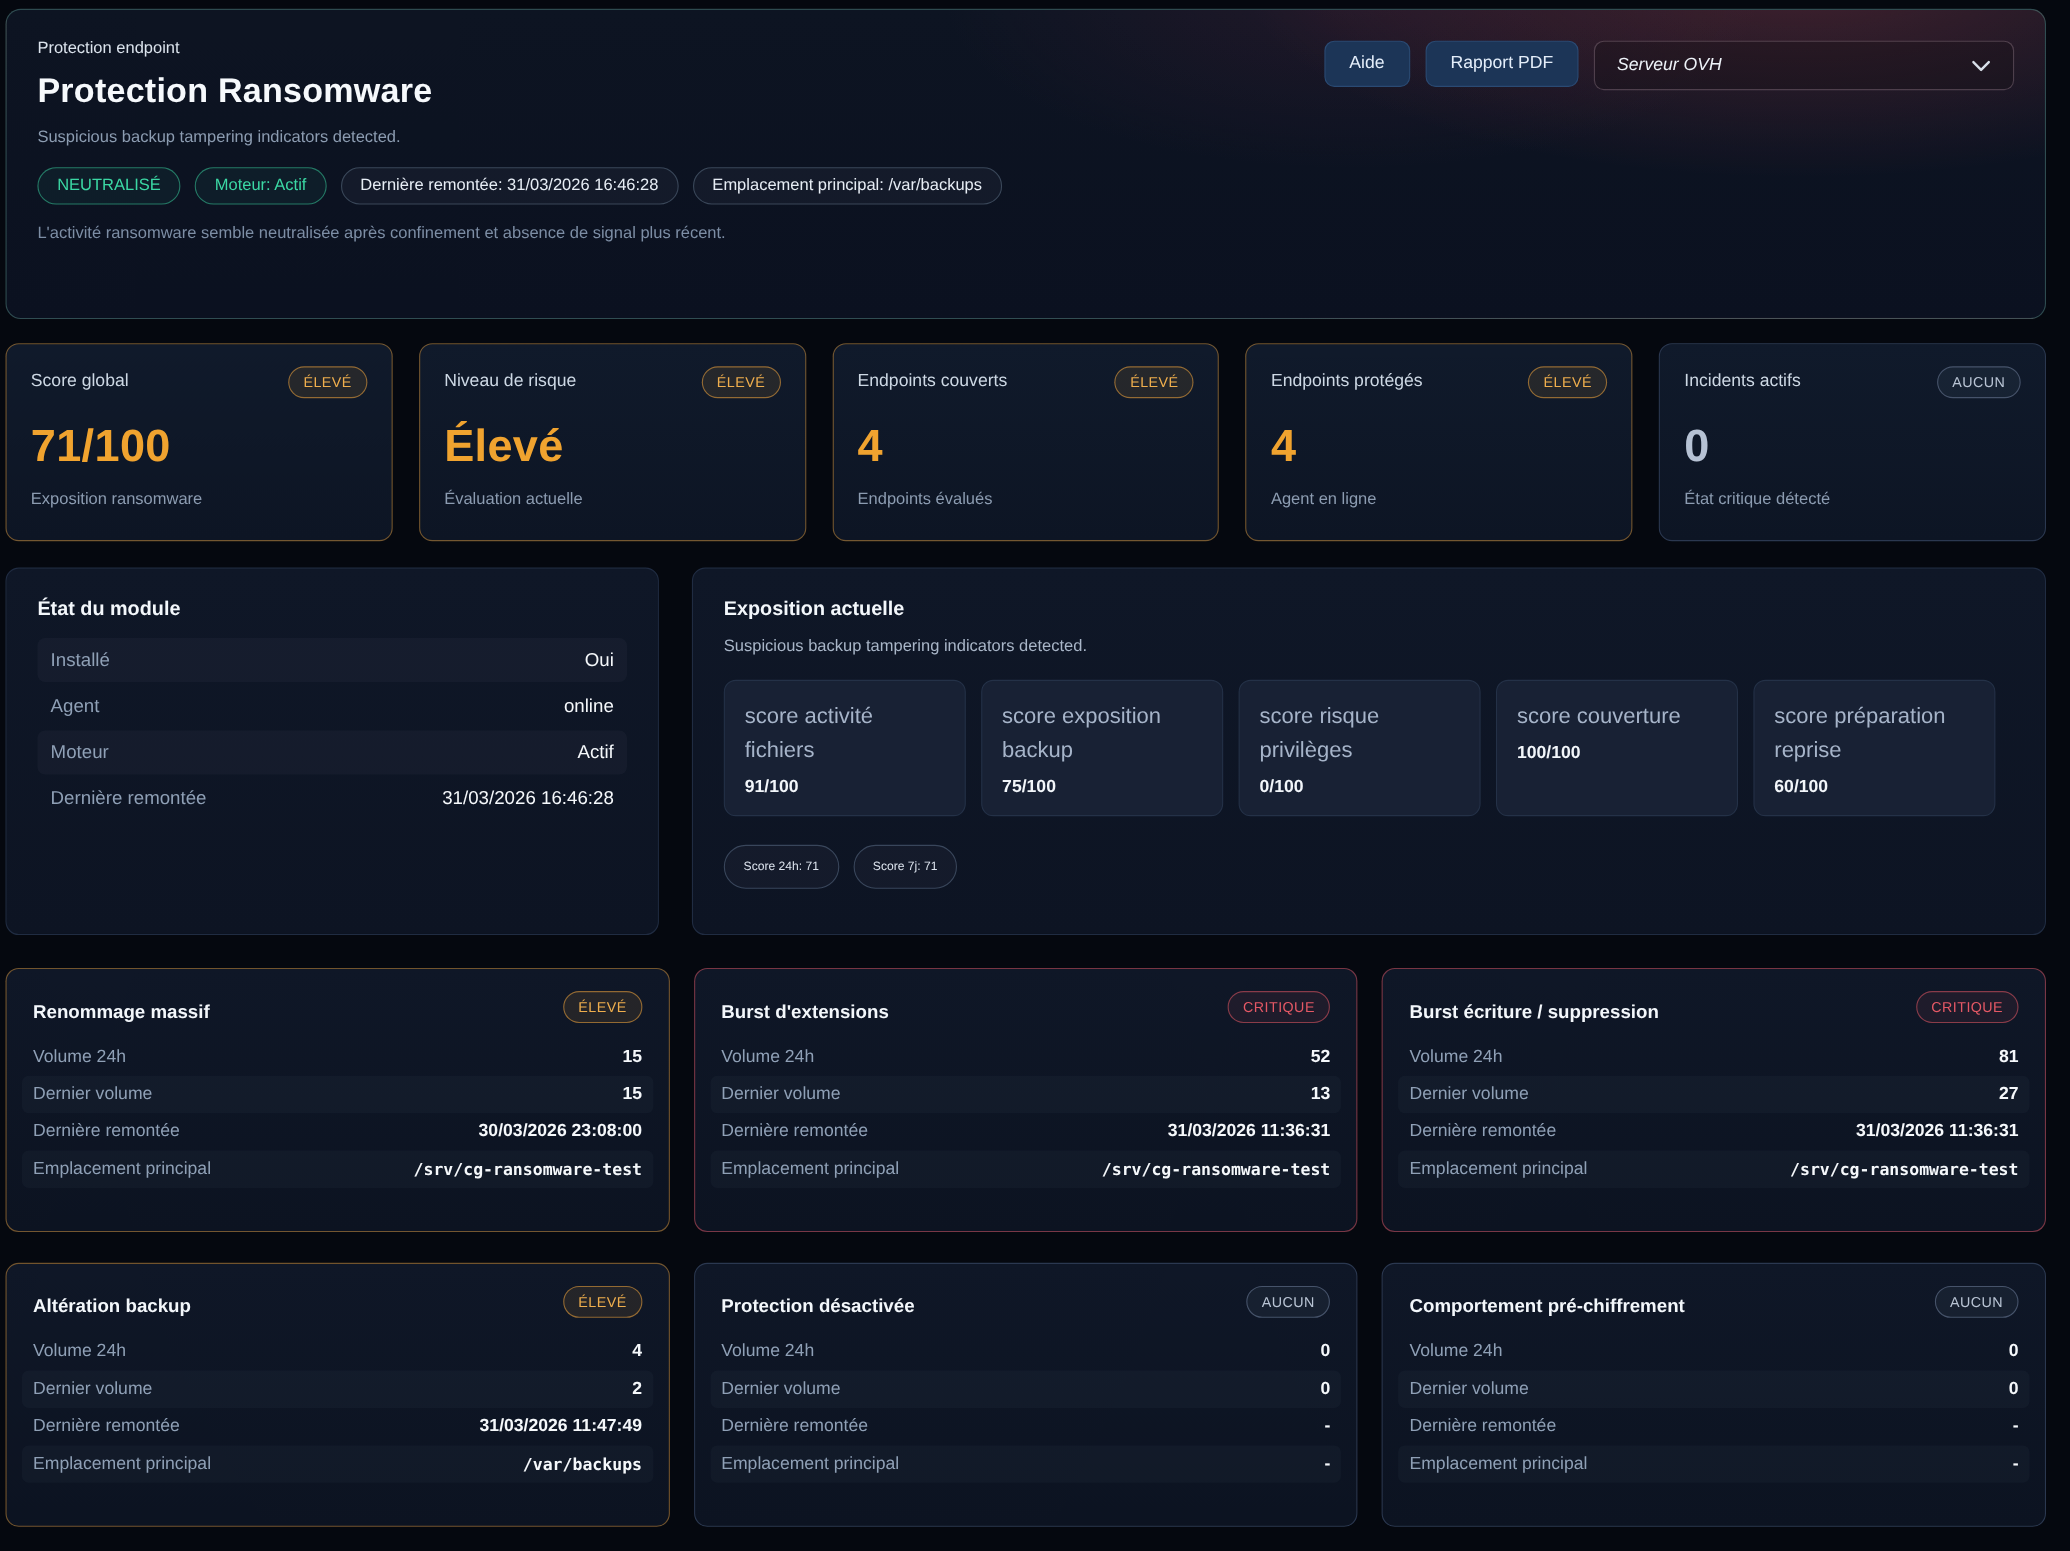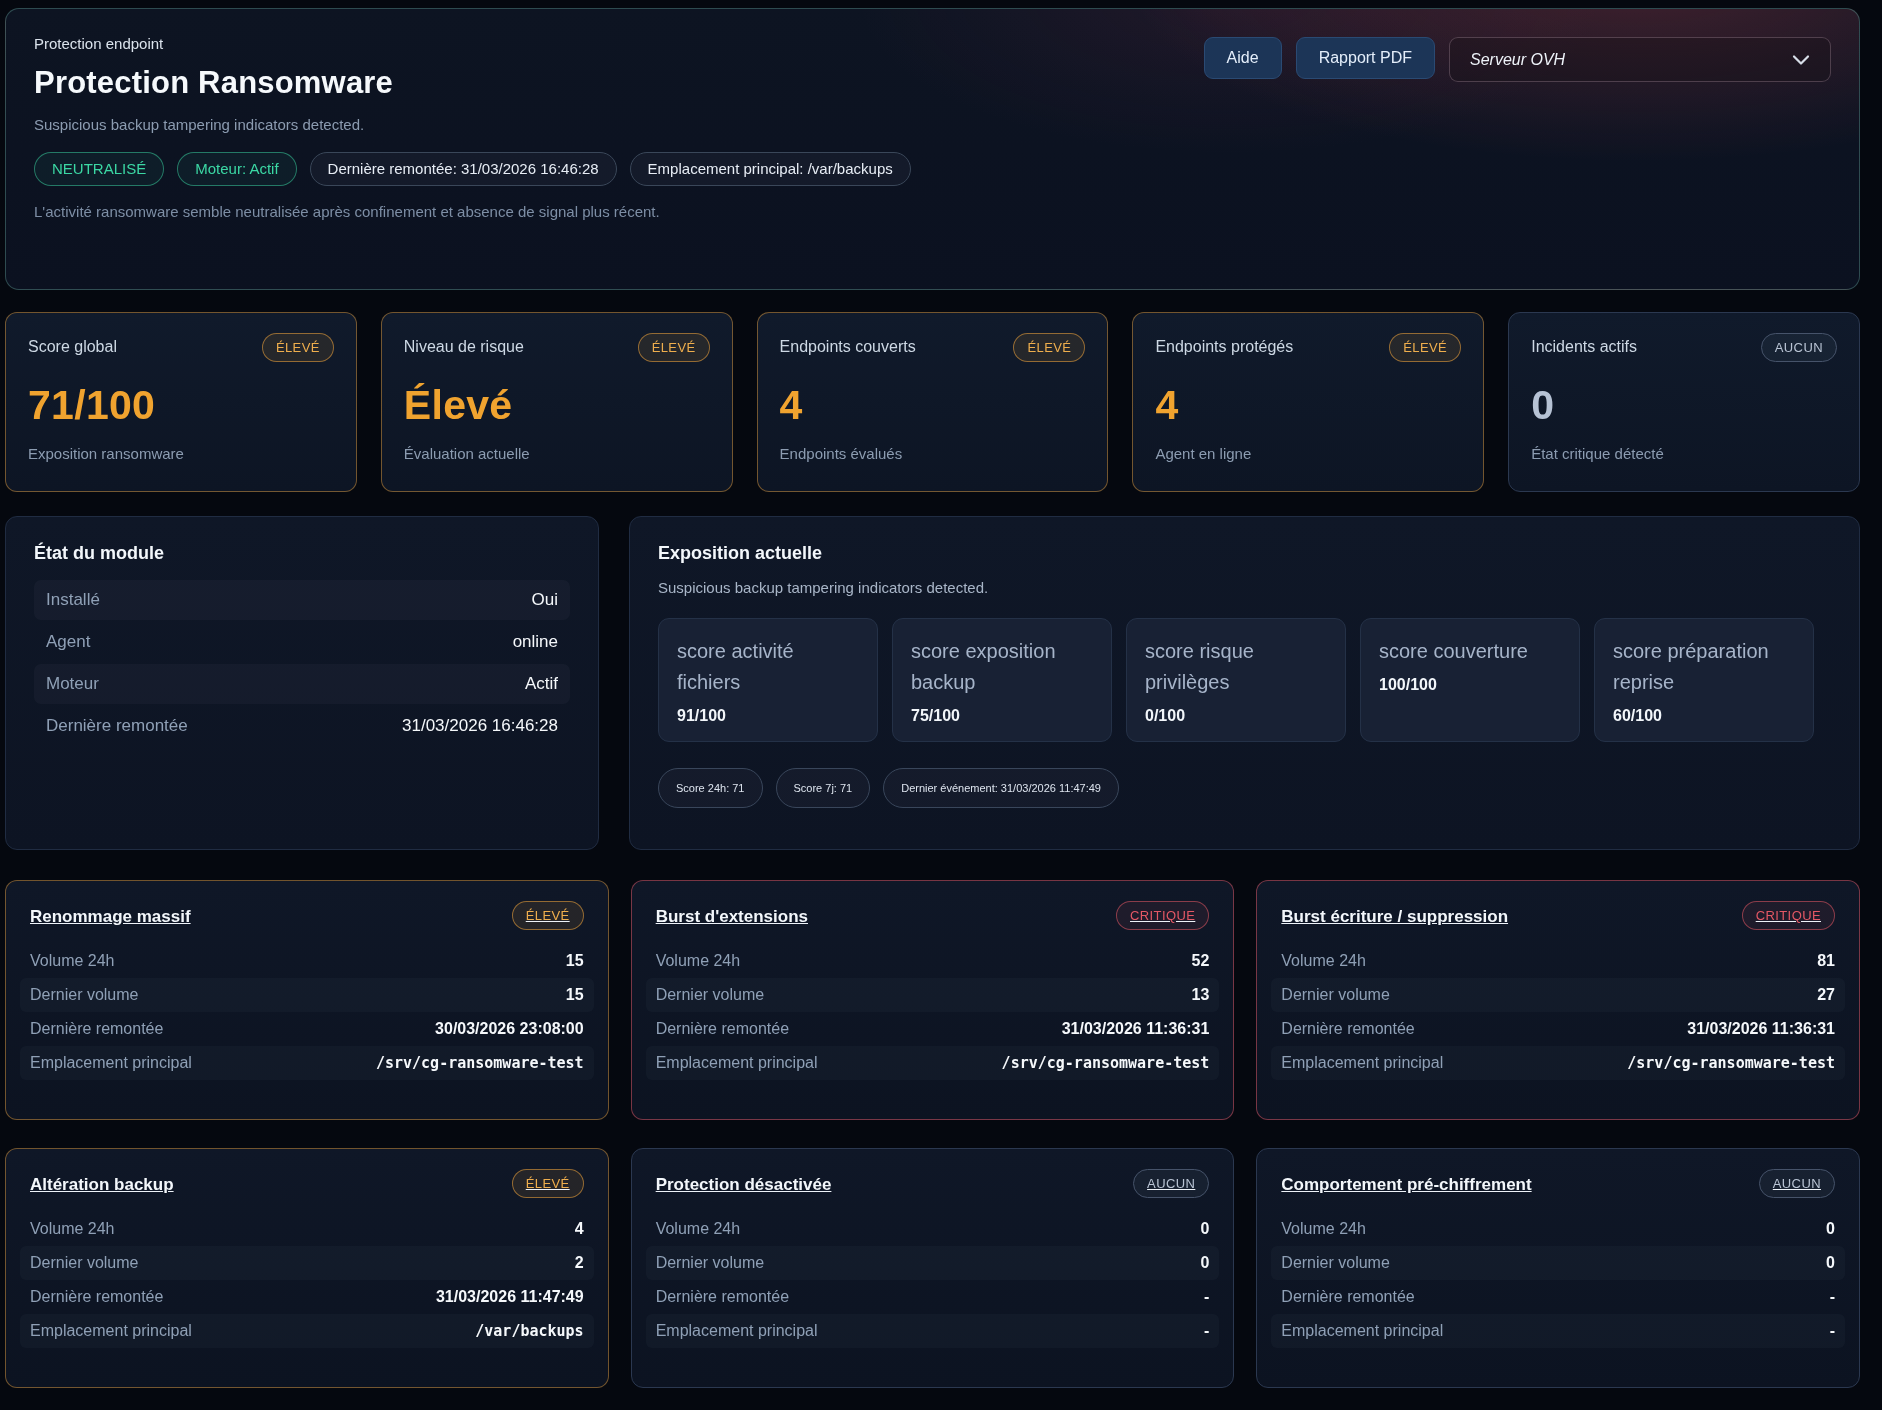--- a/index.html
+++ b/index.html
@@ -112,21 +112,21 @@
 
   
   .signals-grid { display: grid; grid-template-columns: repeat(3, 1fr); gap: 28px 22px; margin-top: 30px; }
   .signal-card {
     height: 240px; border-radius: 12px;
     background: linear-gradient(180deg, #0f1727 0%, #0c1321 100%);
     border: 1px solid #2b3850; padding: 20px 24px;
   }
   .signal-card.high { border-color: rgba(240, 164, 60, 0.45); }
   .signal-card.critical { border-color: rgba(228, 88, 101, 0.5); }
-  .sig-top { display: flex; justify-content: space-between; align-items: center; margin-bottom: 14px; text-decoration: underline; }
+  .sig-top { display: flex; justify-content: space-between; align-items: flex-end; margin-bottom: 14px; }
   .sig-title { font-size: 17px; font-weight: 700; color: #f3f7fb; padding-top: 3px; }
   .sig-row {
     display: flex; justify-content: space-between; align-items: center;
     padding: 8px 10px; margin: 0 -10px; border-radius: 6px;
   }
   .sig-row:nth-child(odd) { background: rgba(148, 163, 184, 0.045); }
   .sig-label { font-size: 16px; color: #8fa0b6; }
   .sig-value { font-size: 16px; font-weight: 700; color: #f5f8fb; }
   .sig-value.mono { font-family: "DejaVu Sans Mono", "Liberation Mono", monospace; font-weight: 700; font-size: 15px; }
 </style>
@@ -249,21 +249,20 @@
           <div class="chip-value">100/100</div>
         </div>
         <div class="score-chip">
           <div class="chip-label">score préparation reprise</div>
           <div class="chip-value">60/100</div>
         </div>
       </div>
       <div class="summary-pills">
         <span class="summary-pill">Score 24h: 71</span>
         <span class="summary-pill">Score 7j: 71</span>
-        <span class="summary-pill">Dernier événement: 31/03/2026 11:47:49</span>
       </div>
     </div>
   </div>
 
   <div class="signals-grid">
 
     <div class="signal-card high">
       <div class="sig-top">
         <span class="sig-title">Renommage massif</span>
         <span class="badge high">ÉLEVÉ</span>

